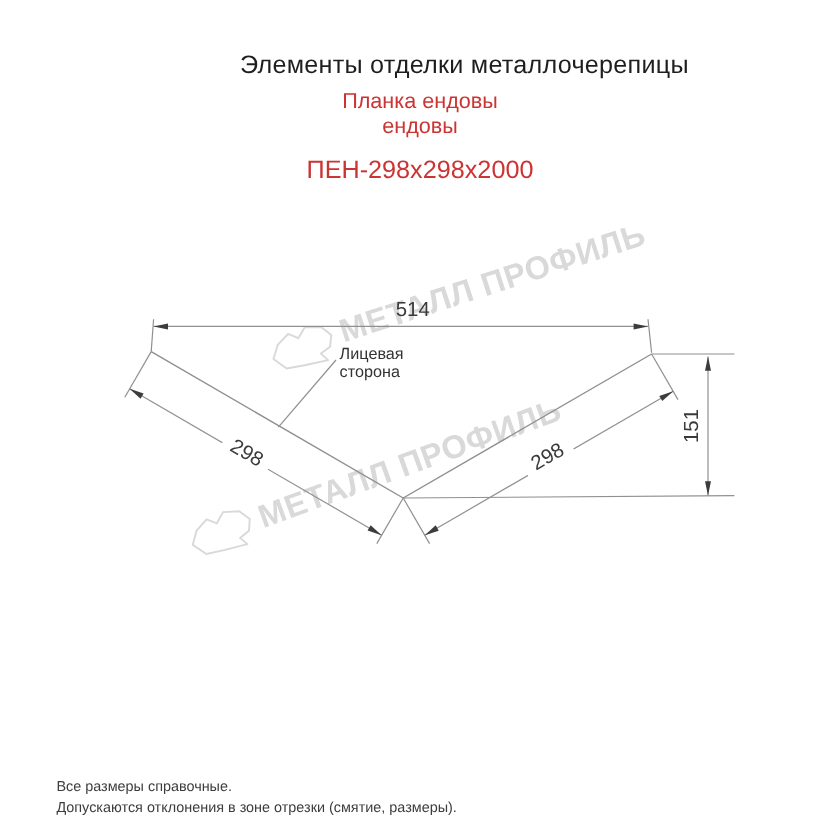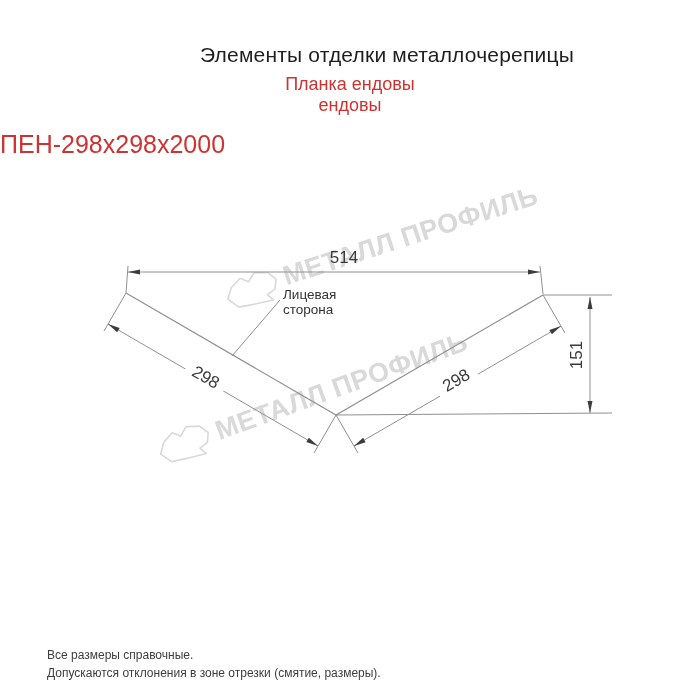--- a/index.html
+++ b/index.html
@@ -12,22 +12,22 @@
 
   .title{
     position:absolute;top:43px;left:0;width:700px;text-align:center;
     font-size:21px;color:var(--title-black,#1e1e1e);letter-spacing:0.2px;margin-left:37px;
   }
   .subtitle{
     position:absolute;top:74px;left:0;width:700px;text-align:center;
     font-size:18px;line-height:21px;color:var(--accent-red,#cc3333);
   }
   .code{
-    position:absolute;top:130px;left:0;width:700px;
-    font-size:25px;color:var(--accent-red,#cc3333);
+    position:absolute;top:130px;left:0;width:700px;text-align:center;
+    font-size:21px;color:var(--accent-red,#cc3333);
   }
   .notes{
     position:absolute;left:15px;top:646px;
     font-size:12px;line-height:18px;color:#3d3d3d;margin-left:32px;
   }
 
   svg{position:absolute;left:0;top:0;}
   .dline{stroke:var(--diagram-line,#909090);stroke-width:1;fill:none;}
   .sheet{stroke:var(--diagram-line,#909090);stroke-width:1.2;fill:none;}
   .arr{fill:#3c3c3c;stroke:none;}

